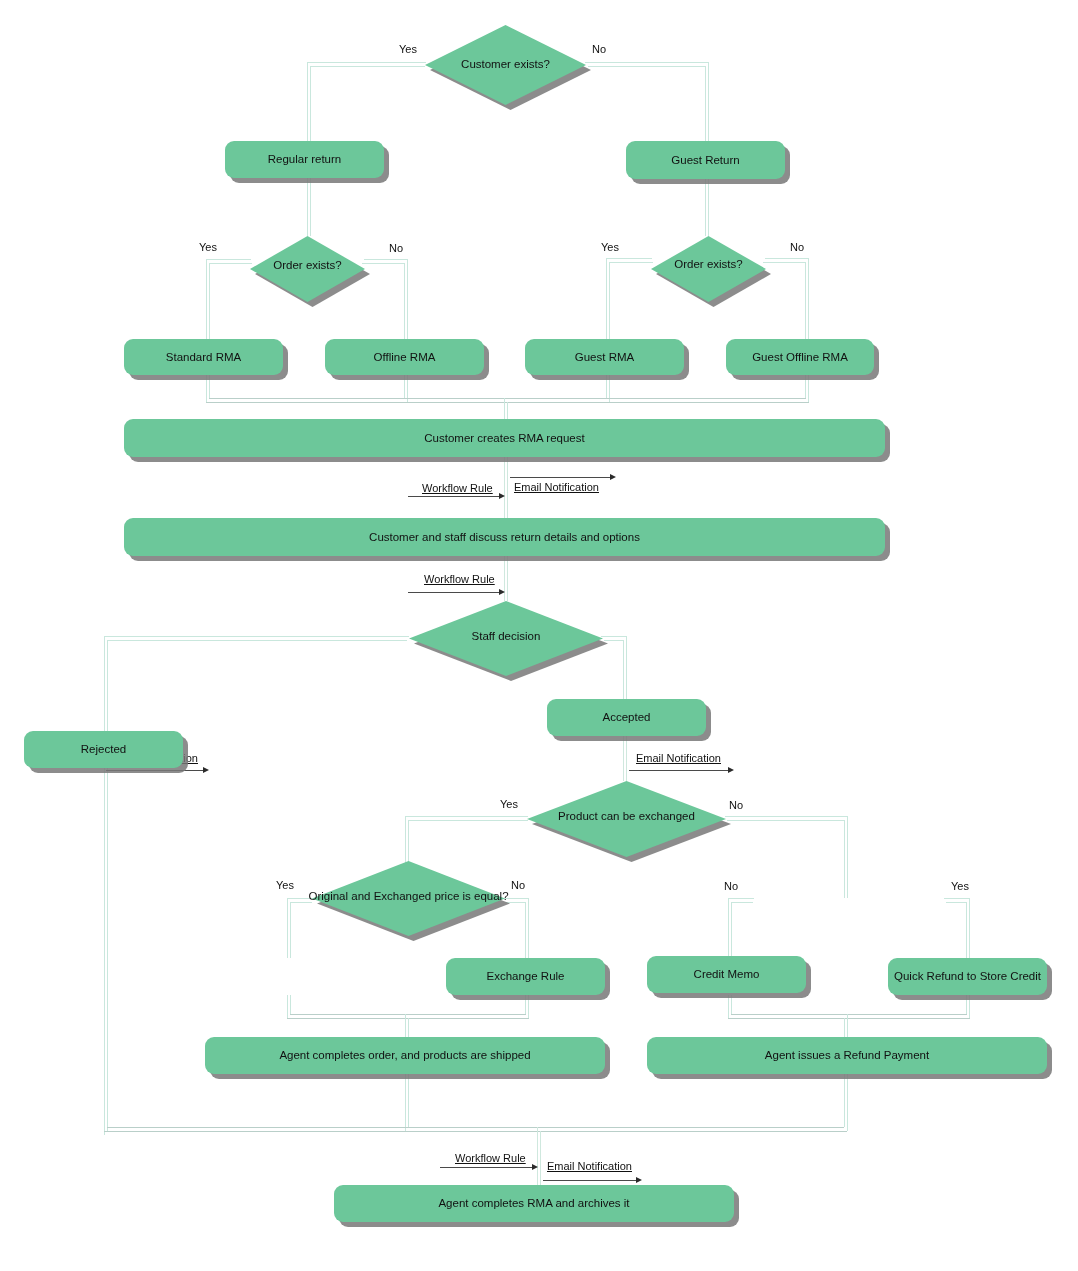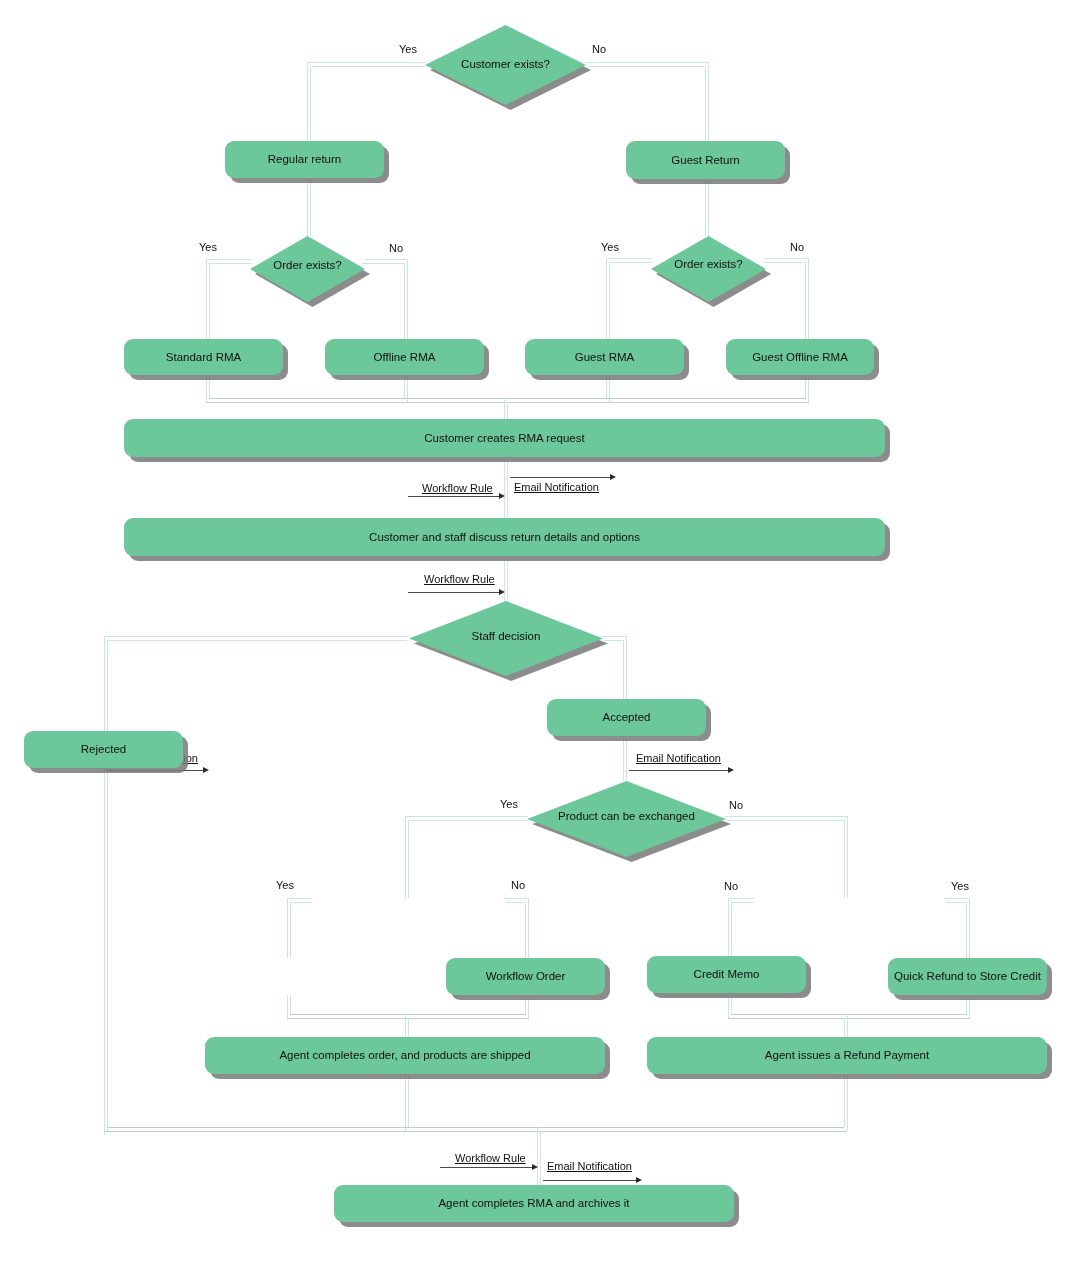--- a/index.html
+++ b/index.html
@@ -278,23 +278,30 @@
   </div>
 
   <div class="node dia" style="left:527px;top:781px;width:199px;height:76px;">
     <div class="shape">
         <div class="back"></div>
         <div class="front"></div>
       </div>
     <div class="txt" style="top:29px;">Product can be exchanged</div>
   </div>
 
+  <div class="node dia" style="left:312px;top:861px;width:193px;height:75px;">
+    <div class="shape">
+        <div class="back"></div>
+        <div class="front"></div>
+      </div>
+    <div class="txt" style="top:29px;">Original and Exchanged price is equal?</div>
+  </div>
 
   <div class="node proc" style="left:446px;top:958px;width:159px;height:37px;">
-    <span>Workflow Order</span>
+    <span>Exchange Rule</span>
   </div>
   <div class="node proc" style="left:647px;top:956px;width:159px;height:37px;">
     <span>Credit Memo</span>
   </div>
   <div class="node proc" style="left:888px;top:958px;width:159px;height:37px;">
     <span>Quick Refund to Store Credit</span>
   </div>
 
   <div class="node proc" style="left:205px;top:1037px;width:400px;height:37px;">
     <span>Agent completes order, and products are shipped</span>

